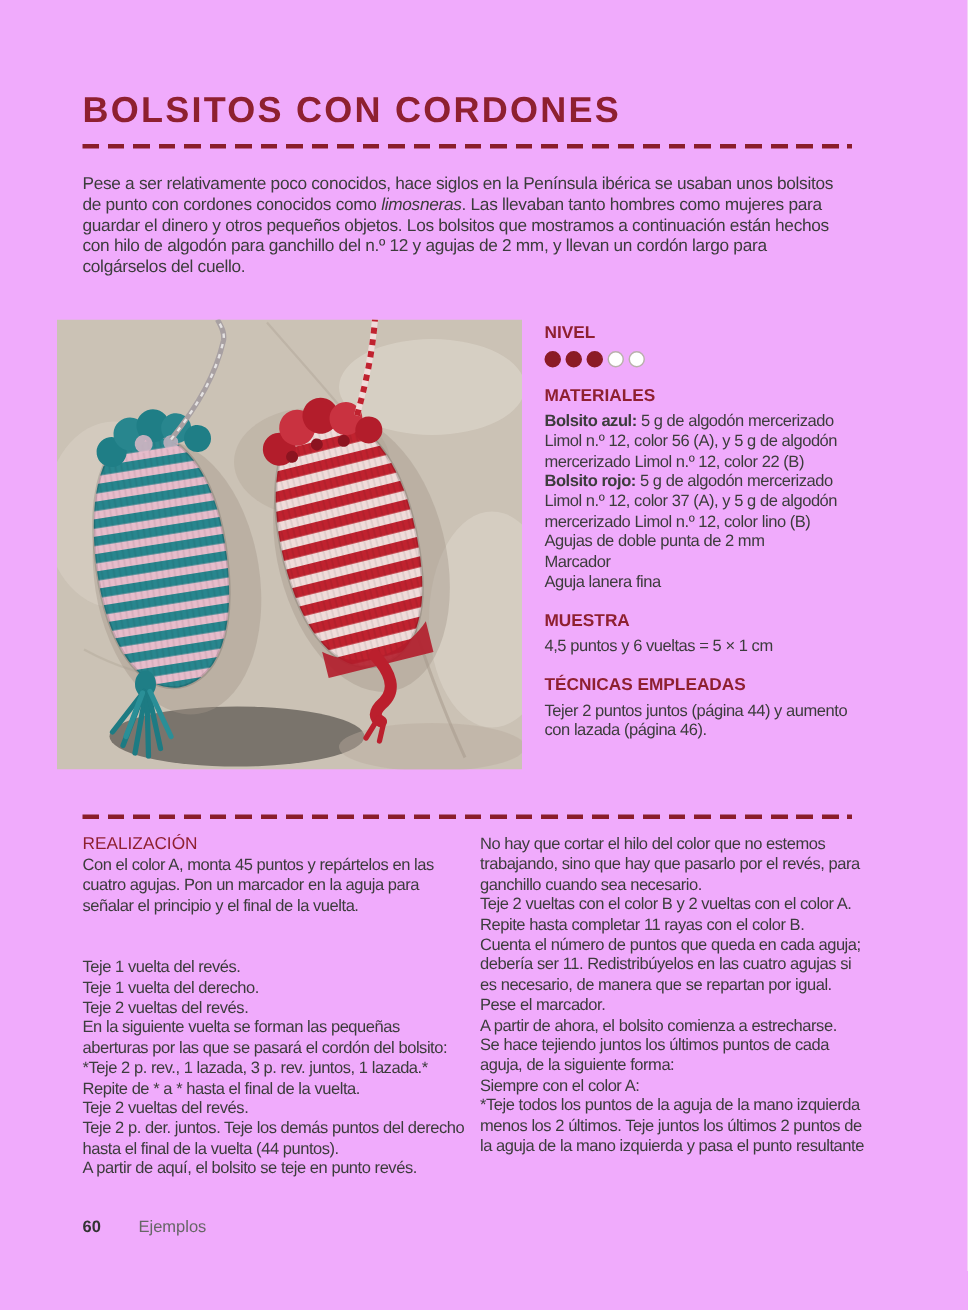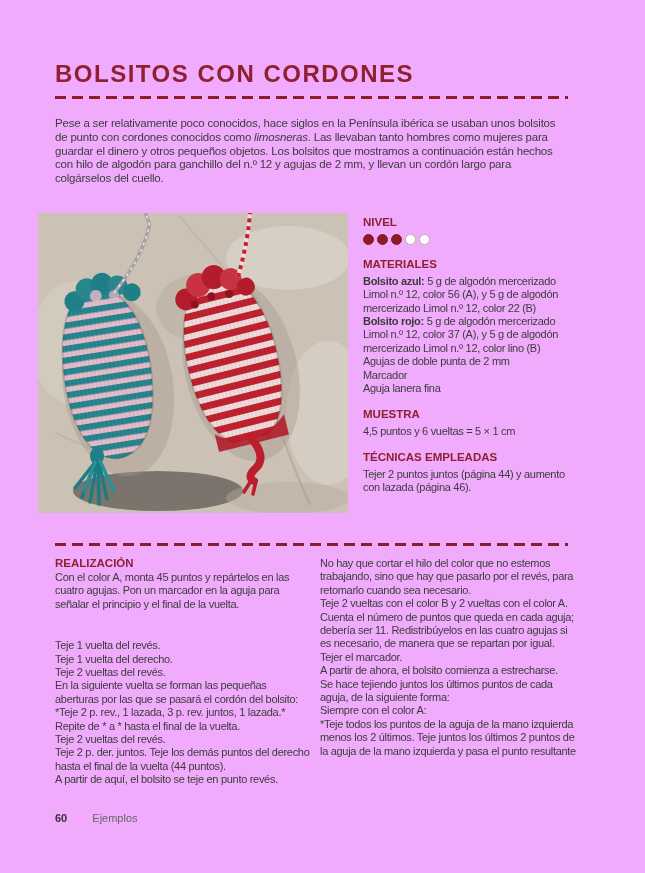--- a/index.html
+++ b/index.html
@@ -25,21 +25,21 @@
   .photo{position:absolute;left:38px;top:213px;width:310px;height:300px;}
   .sidebar{position:absolute;left:363px;top:216px;width:206px;font-size:11px;line-height:13.4px;letter-spacing:-0.3px;}
   .side-heading{font-size:11.5px;font-weight:bold;color:#8e2030;letter-spacing:0;margin:0 0 3px 0;}
   .mt{margin-top:13px;}
   .dots{display:flex;gap:3px;margin:5px 0 2px 0;}
   .dot{width:11px;height:11px;border-radius:50%;box-sizing:border-box;border:1.5px solid #b9b0ac;background:#fff;}
   .dot.filled{background:#8b1b26;border-color:#8b1b26;}
   .bold-lead{font-weight:bold;}
   .col-heading{
     position:absolute;left:55px;top:557px;
-    font-size:11.5px;font-weight:bold;color:#8e2030;
+    font-size:11.5px;font-weight:normal;color:#8e2030;
   }
   .col{position:absolute;top:571px;width:256px;font-size:11px;line-height:13.4px;letter-spacing:-0.3px;}
   .col-left{left:55px;}
   .col-right{left:320px;top:557px;}
   .line-gap{margin-top:28px;}
   .footer{position:absolute;left:55px;top:812px;font-size:11px;}
   .footer .pagenum{font-weight:bold;color:#333;}
   .footer .section{color:#666;margin-left:22px;}
 </style>
 </head>
@@ -178,24 +178,25 @@
     <div>Teje 1 vuelta del derecho.</div>
     <div>Teje 2 vueltas del revés.</div>
     <div>En la siguiente vuelta se forman las pequeñas aberturas por las que se pasará el cordón del bolsito:</div>
     <div>*Teje 2 p. rev., 1 lazada, 3 p. rev. juntos, 1 lazada.* Repite de * a * hasta el final de la vuelta.</div>
     <div>Teje 2 vueltas del revés.</div>
     <div>Teje 2 p. der. juntos. Teje los demás puntos del derecho hasta el final de la vuelta (44 puntos).</div>
     <div>A partir de aquí, el bolsito se teje en punto revés.</div>
   </div>
 
   <div class="col col-right">
-    <div>No hay que cortar el hilo del color que no estemos trabajando, sino que hay que pasarlo por el revés, para retomarlo cuando sea necesario.</div>
+    <div>No hay que cortar el hilo del color que no estemos trabajando, sino que hay que pasarlo por el revés, para ganchillo cuando sea necesario.</div>
     <div>Teje 2 vueltas con el color B y 2 vueltas con el color A.</div>
+    <div>Repite hasta completar 11 rayas con el color B.</div>
     <div>Cuenta el número de puntos que queda en cada aguja; debería ser 11. Redistribúyelos en las cuatro agujas si es necesario, de manera que se repartan por igual.</div>
-    <div>Tejer el marcador.</div>
+    <div>Pese el marcador.</div>
     <div>A partir de ahora, el bolsito comienza a estrecharse.</div>
     <div>Se hace tejiendo juntos los últimos puntos de cada aguja, de la siguiente forma:</div>
     <div>Siempre con el color A:</div>
     <div>*Teje todos los puntos de la aguja de la mano izquierda menos los 2 últimos. Teje juntos los últimos 2 puntos de la aguja de la mano izquierda y pasa el punto resultante</div>
   </div>
 
   <div class="footer">
     <span class="pagenum">60</span>
     <span class="section">Ejemplos</span>
   </div>

